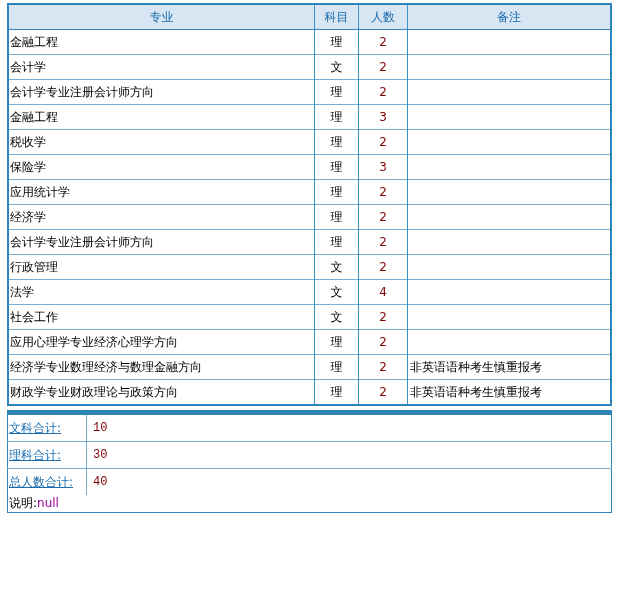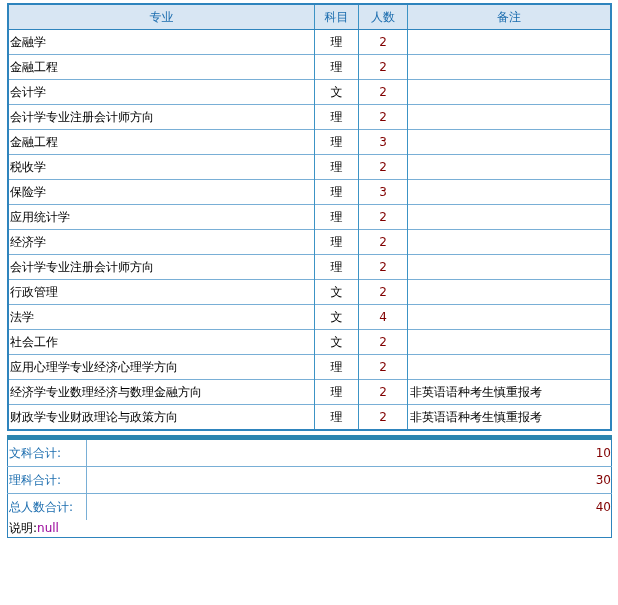--- a/index.html
+++ b/index.html
@@ -70,25 +70,27 @@
     overflow: hidden;
     white-space: nowrap;
   }
   table.summary-table tr:first-child td { border-top: none; }
   .sum-label {
     width: 77px;
     color: var(--label-text, #1A6CAE);
     border-right: 1px solid var(--grid-horizontal, #79AFD6);
     text-align: left;
     padding-left: 1px !important;
+    text-decoration: underline;
   }
   .sum-value {
     color: var(--number-text, #800000);
-    text-align: right;
+    text-align: left;
     padding-left: 6px !important;
+    font-family: Liberation Mono, monospace;
   }
   .note-row-cell {
     height: 15px !important;
     padding-left: 1px !important;
     color: #000000;
   }
   .null-text { color: var(--null-text, #990099); }
 </style>
 </head>
 <body>
@@ -99,26 +101,20 @@
     <thead>
       <tr>
         <th class="col-major">专业</th>
         <th class="col-subject">科目</th>
         <th class="col-count">人数</th>
         <th class="col-note">备注</th>
       </tr>
     </thead>
     <tbody>
 
-  <tr>
-    <td class="cell-major">金融学</td>
-    <td class="cell-subject">理</td>
-    <td class="cell-count">2</td>
-    <td class="cell-note"></td>
-  </tr>
 
   <tr>
     <td class="cell-major">金融工程</td>
     <td class="cell-subject">理</td>
     <td class="cell-count">2</td>
     <td class="cell-note"></td>
   </tr>
 
   <tr>
     <td class="cell-major">会计学</td>

